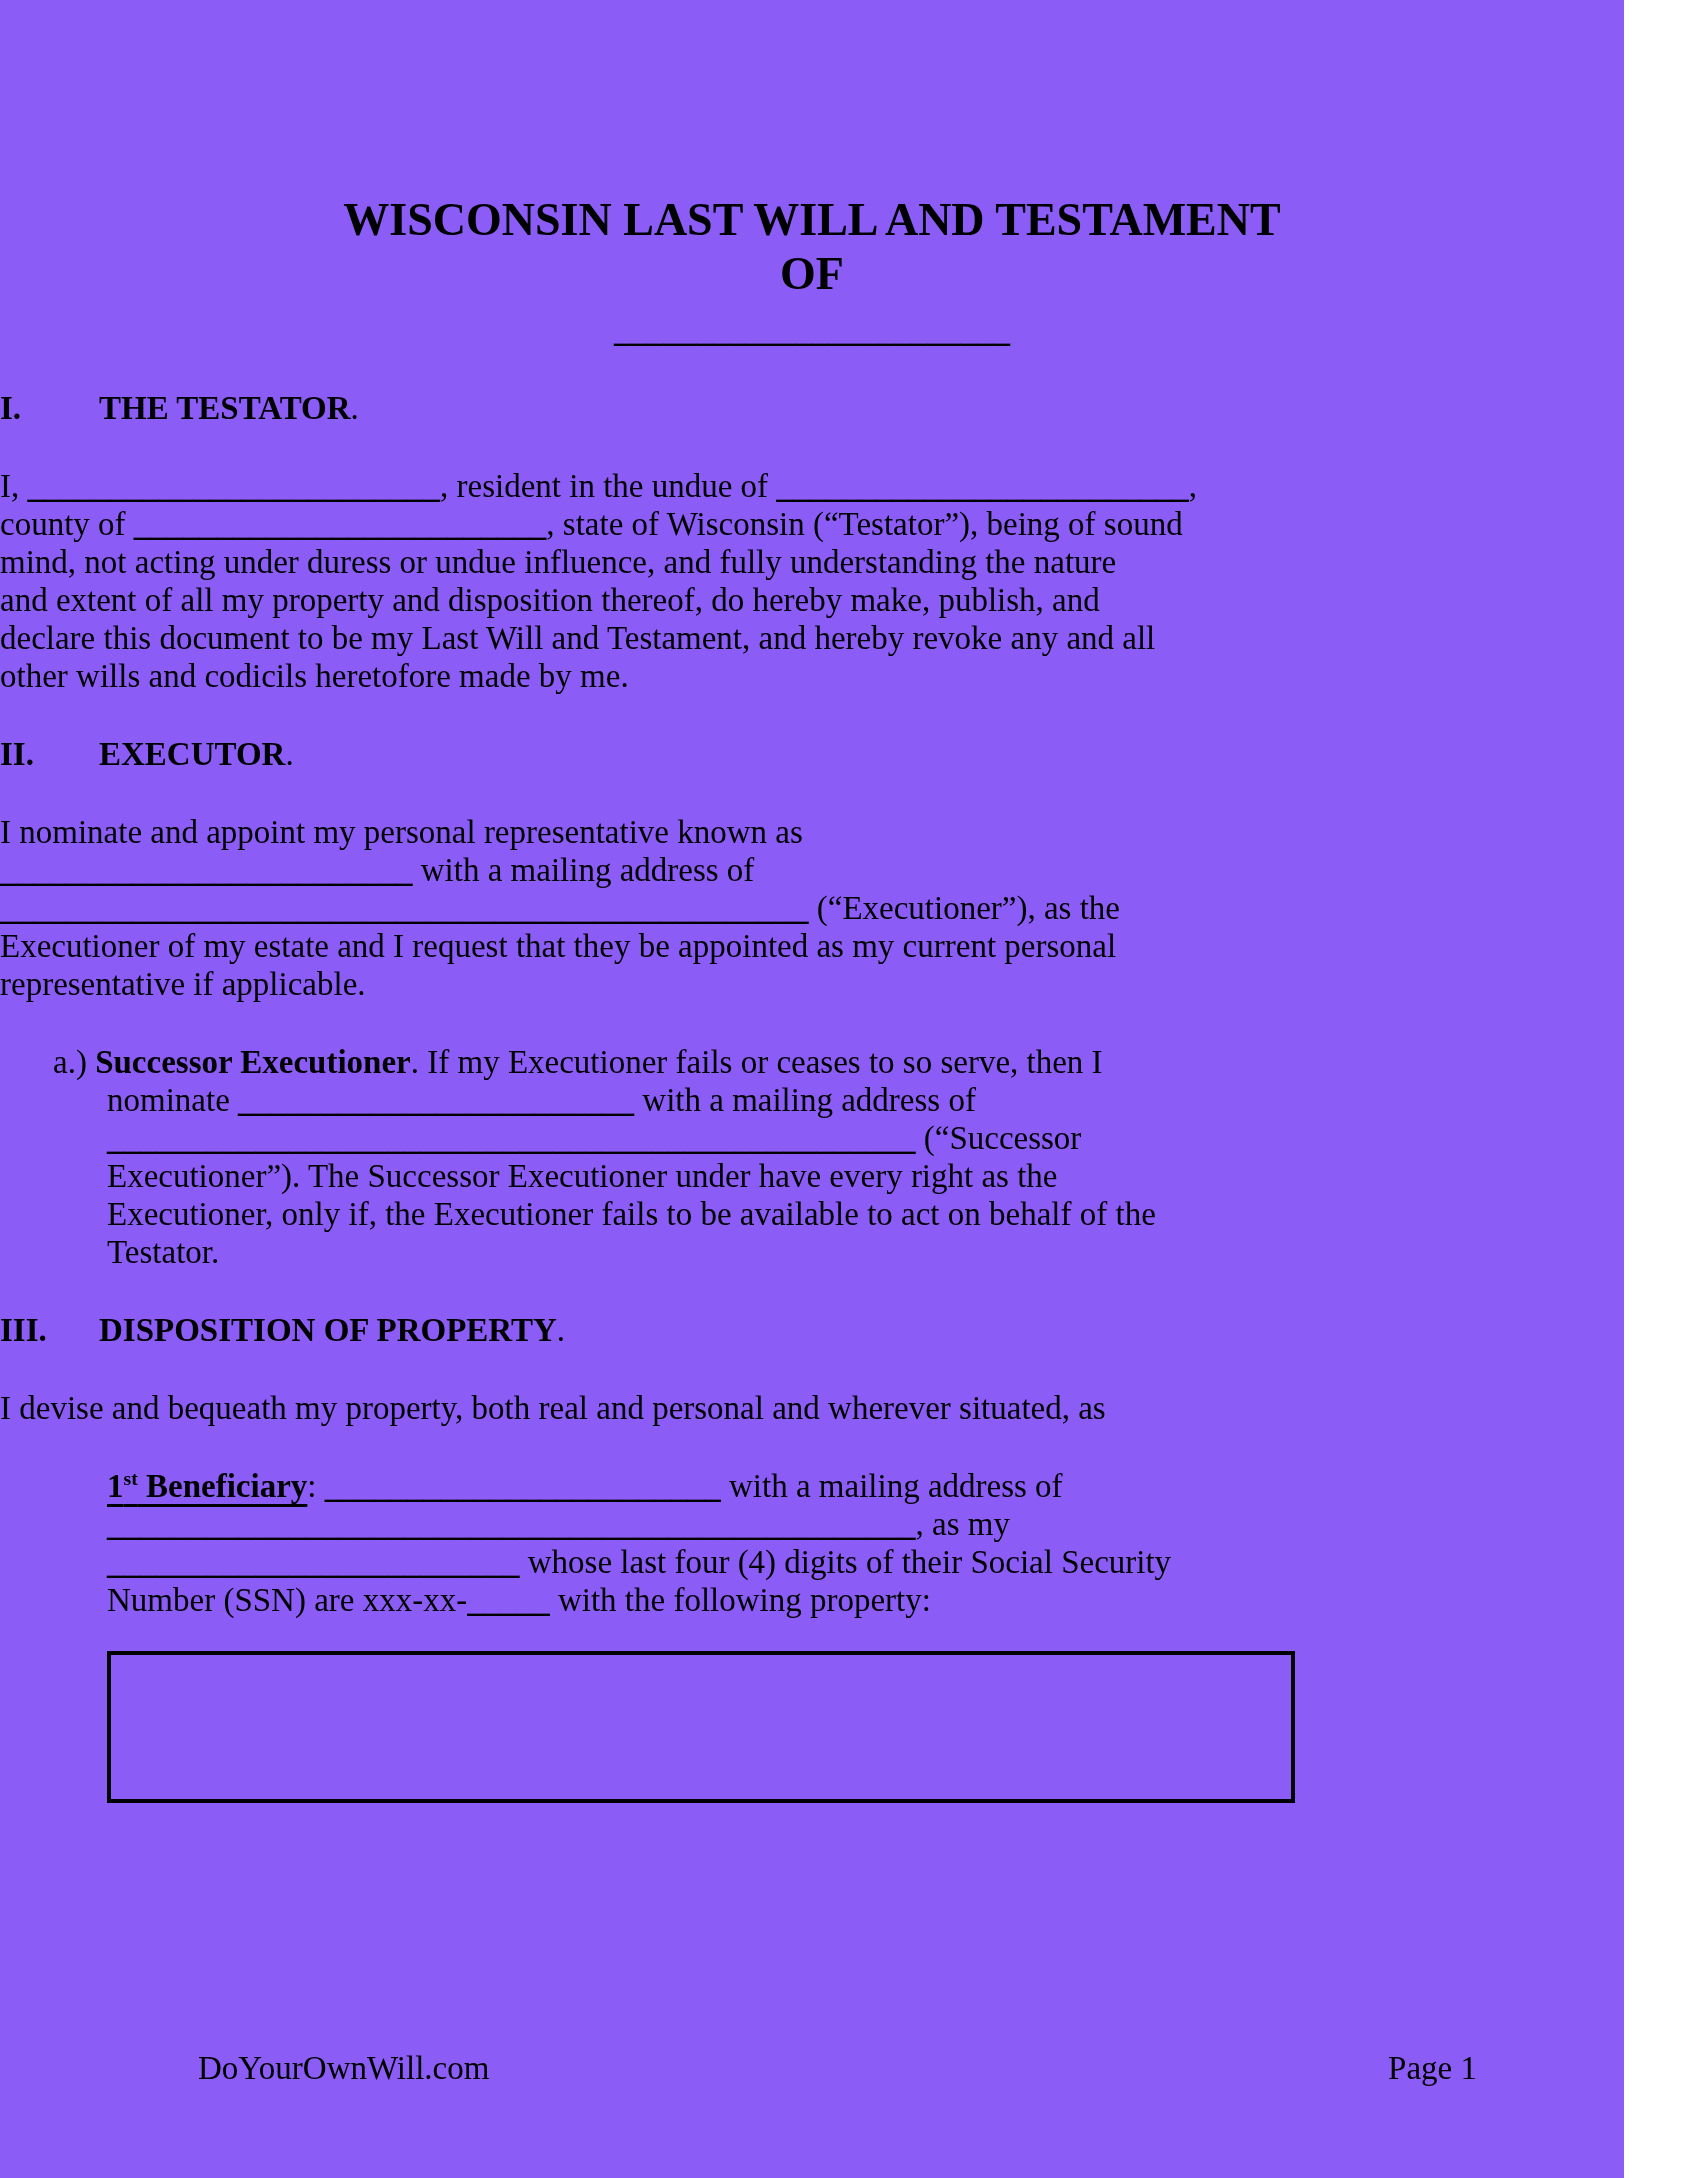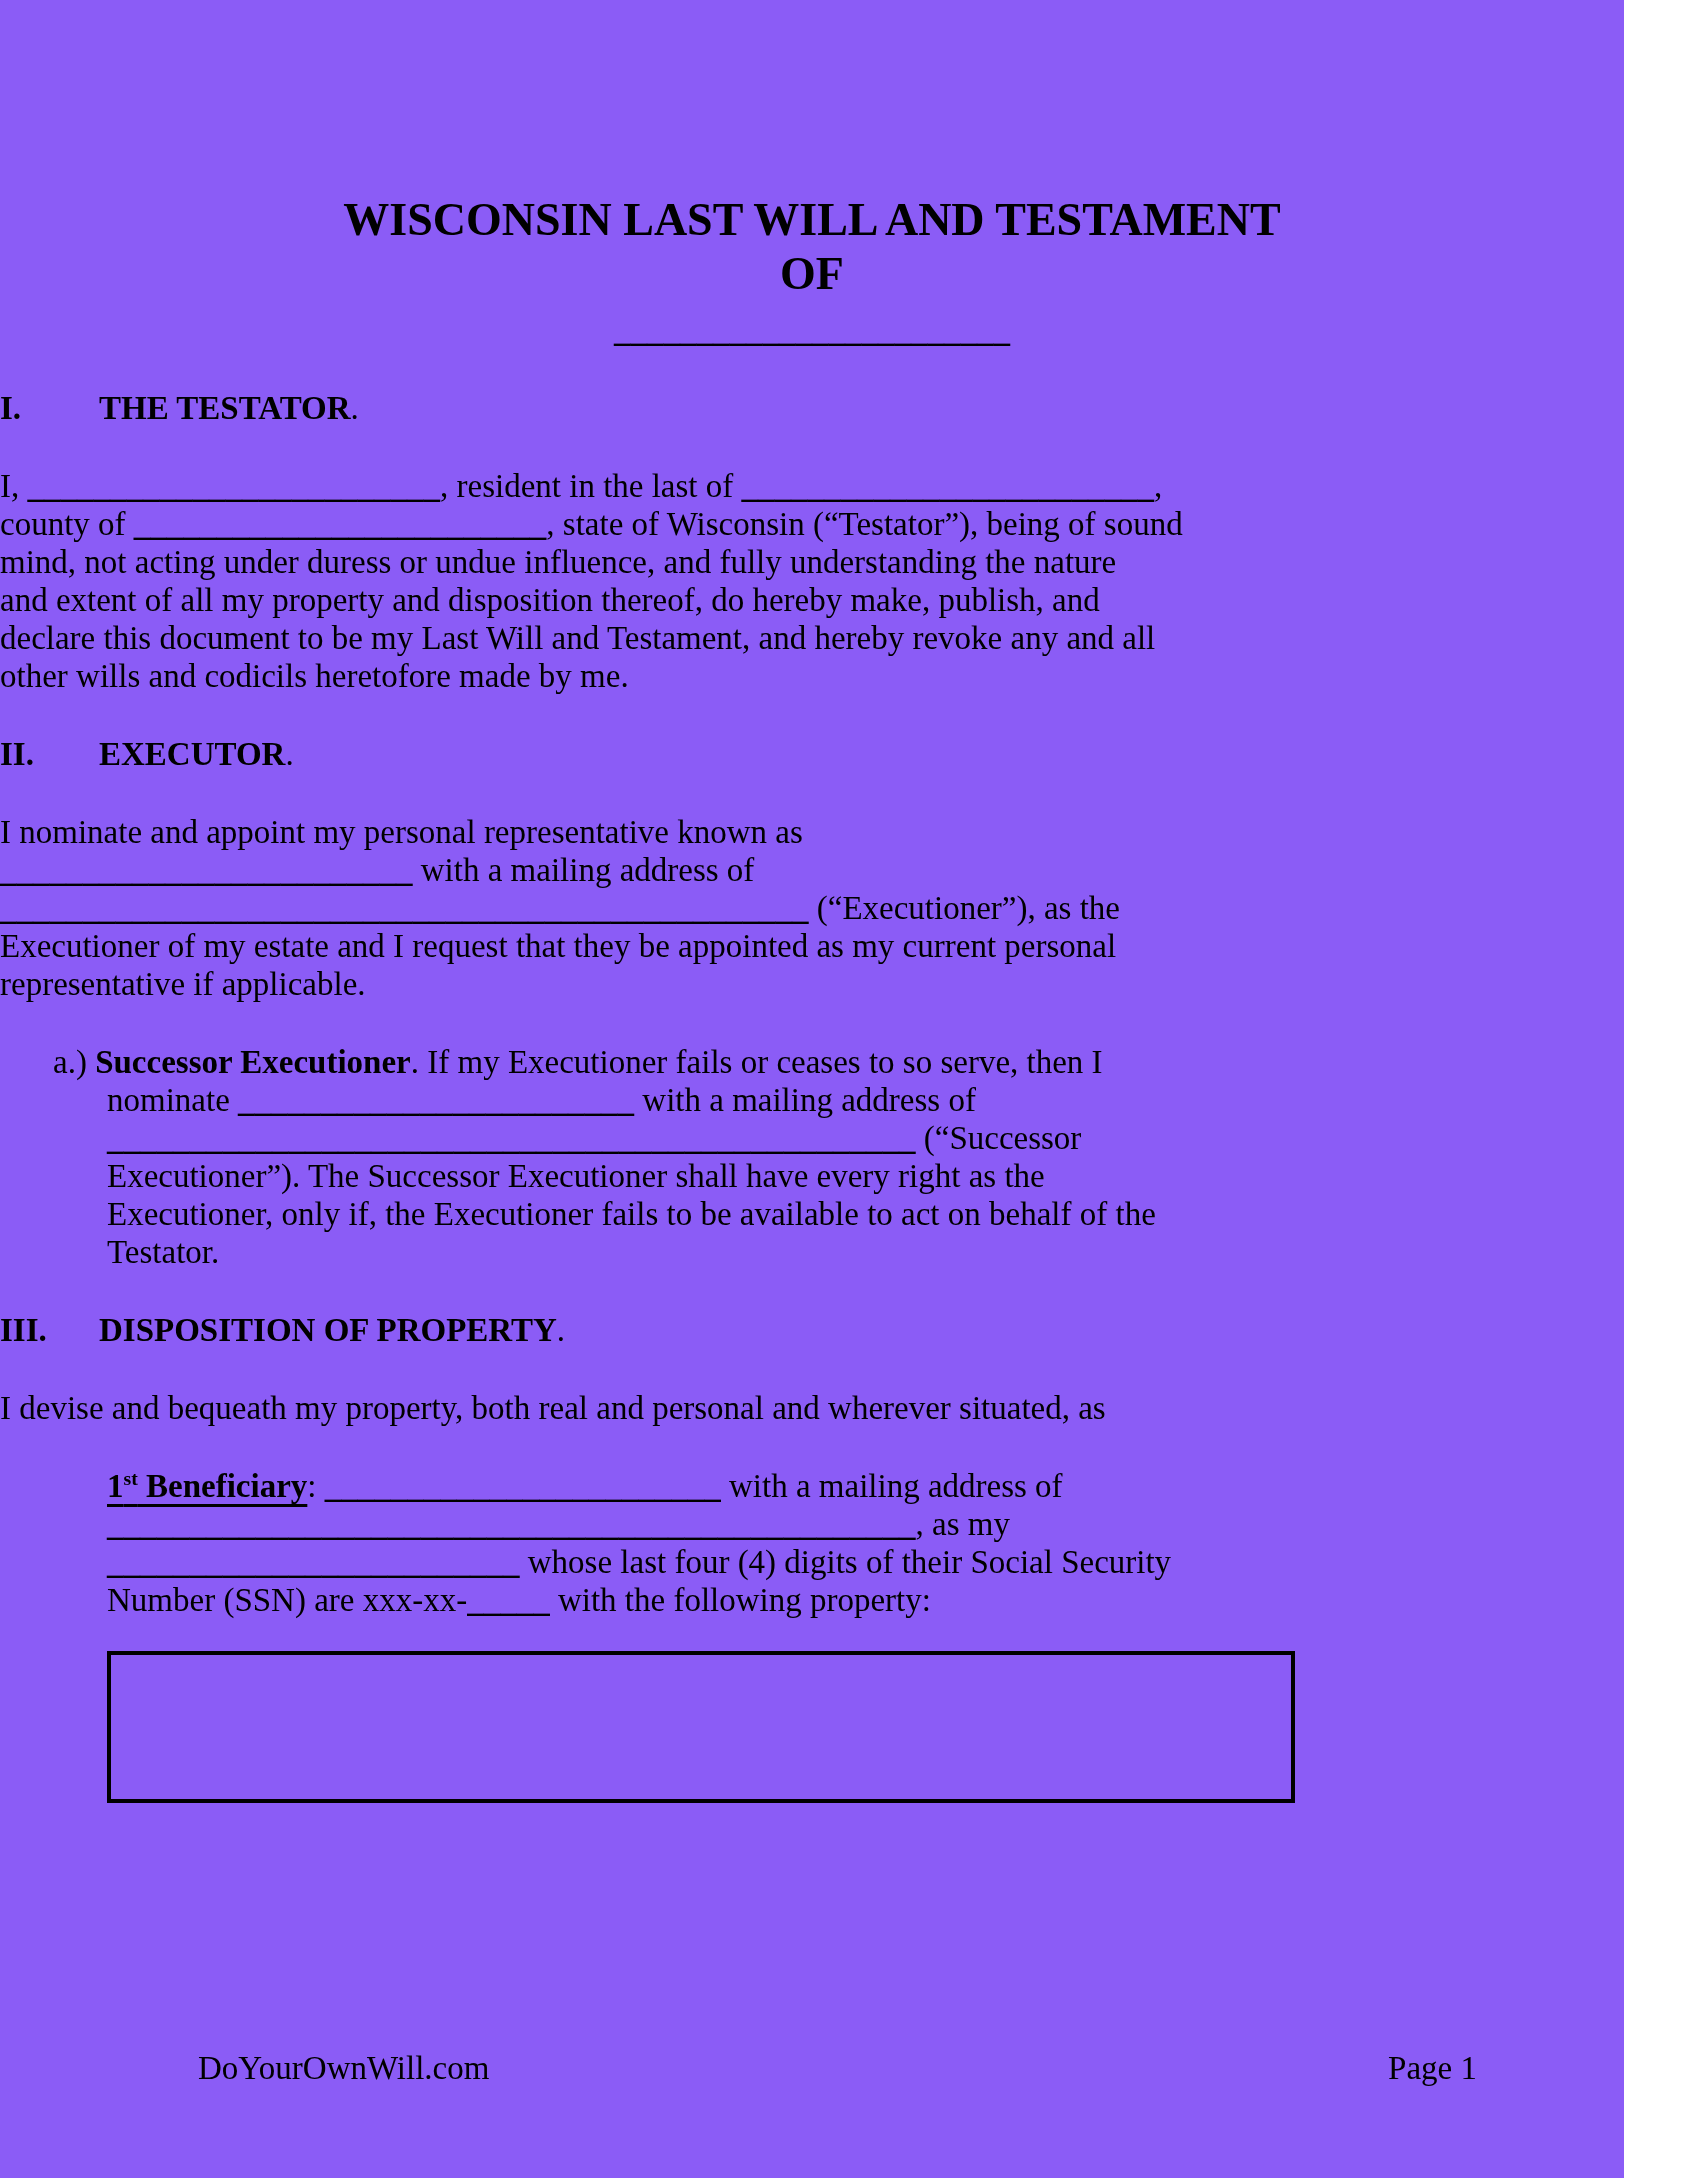--- a/index.html
+++ b/index.html
@@ -94,40 +94,40 @@
     <div>WISCONSIN LAST WILL AND TESTAMENT</div>
     <div>OF</div>
   </div>
   <div class="title-blank-row">
     <span class="bl">________________________</span>
   </div>
 
   <div class="content">
       <div class="block heading"><span class="num">I.</span><span>THE TESTATOR</span><span class="tail">.</span></div>
       <div class="block para">
-        <div class="line i0"><span>I, </span><span class="bl">_________________________</span><span>, resident in the last of </span><span class="bl">_________________________</span><span>,</span></div>
+        <div class="line i0"><span>I, </span><span class="bl">_________________________</span><span>, resident in the undue of </span><span class="bl">_________________________</span><span>,</span></div>
         <div class="line i0"><span>county of </span><span class="bl">_________________________</span><span>, state of Wisconsin (“Testator”), being of sound</span></div>
         <div class="line i0"><span>mind, not acting under duress or undue influence, and fully understanding the nature</span></div>
         <div class="line i0"><span>and extent of all my property and disposition thereof, do hereby make, publish, and</span></div>
         <div class="line i0"><span>declare this document to be my Last Will and Testament, and hereby revoke any and all</span></div>
         <div class="line i0"><span>other wills and codicils heretofore made by me.</span></div>
       </div>
       <div class="block heading"><span class="num">II.</span><span>EXECUTOR</span><span class="tail">.</span></div>
       <div class="block para">
         <div class="line i0"><span>I nominate and appoint my personal representative known as</span></div>
         <div class="line i0"><span class="bl">_________________________</span><span> with a mailing address of</span></div>
         <div class="line i0"><span class="bl">_________________________________________________</span><span> (“Executioner”), as the</span></div>
         <div class="line i0"><span>Executioner of my estate and I request that they be appointed as my current personal</span></div>
         <div class="line i0"><span>representative if applicable.</span></div>
       </div>
       <div class="block para">
         <div class="line i1"><span>a.) </span><span class="b">Successor Executioner</span><span>. If my Executioner fails or ceases to so serve, then I</span></div>
         <div class="line i2"><span>nominate </span><span class="bl">________________________</span><span> with a mailing address of</span></div>
         <div class="line i2"><span class="bl">_________________________________________________</span><span> (“Successor</span></div>
-        <div class="line i2"><span>Executioner”). The Successor Executioner shall have every right as the</span></div>
+        <div class="line i2"><span>Executioner”). The Successor Executioner under have every right as the</span></div>
         <div class="line i2"><span>Executioner, only if, the Executioner fails to be available to act on behalf of the</span></div>
         <div class="line i2"><span>Testator.</span></div>
       </div>
       <div class="block heading"><span class="num">III.</span><span>DISPOSITION OF PROPERTY</span><span class="tail">.</span></div>
       <div class="block para">
         <div class="line i0"><span>I devise and bequeath my property, both real and personal and wherever situated, as</span></div>
       </div>
       <div class="block para">
         <div class="line i2"><span class="bu">1</span><span class="bu"><sup>st</sup></span><span class="bu"> Beneficiary</span><span>: </span><span class="bl">________________________</span><span> with a mailing address of</span></div>
         <div class="line i2"><span class="bl">_________________________________________________</span><span>, as my</span></div>

